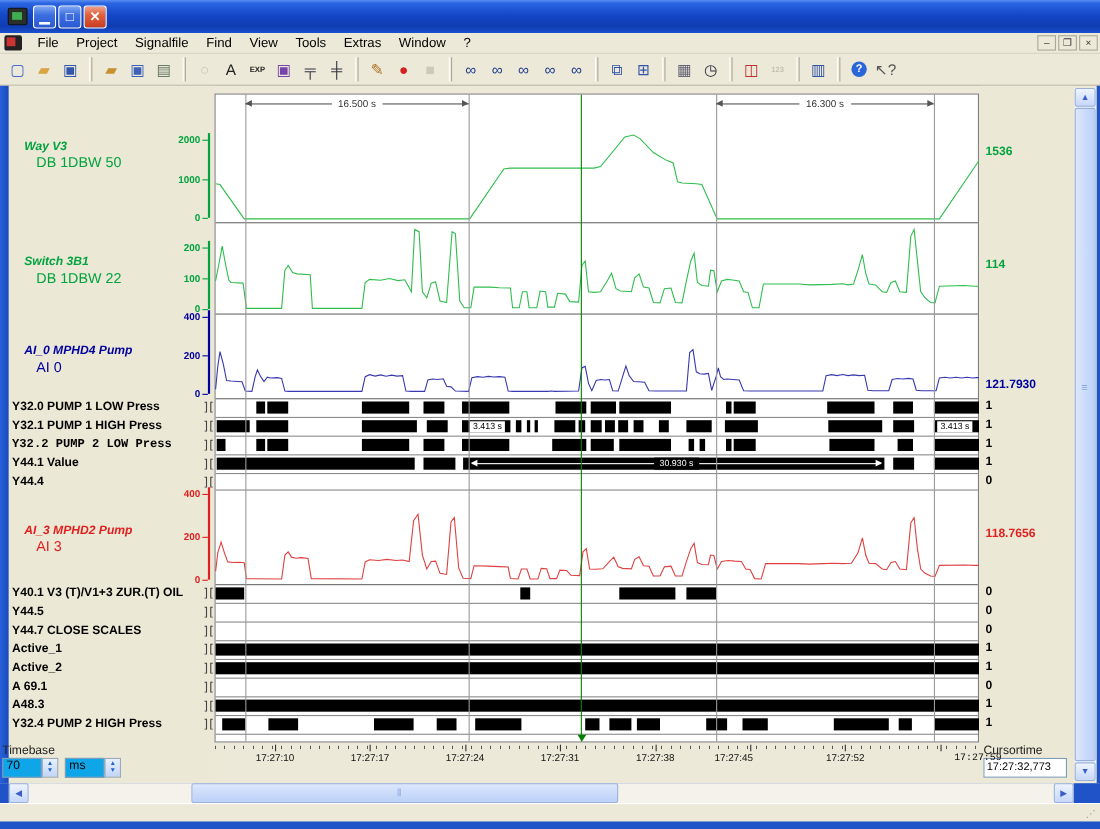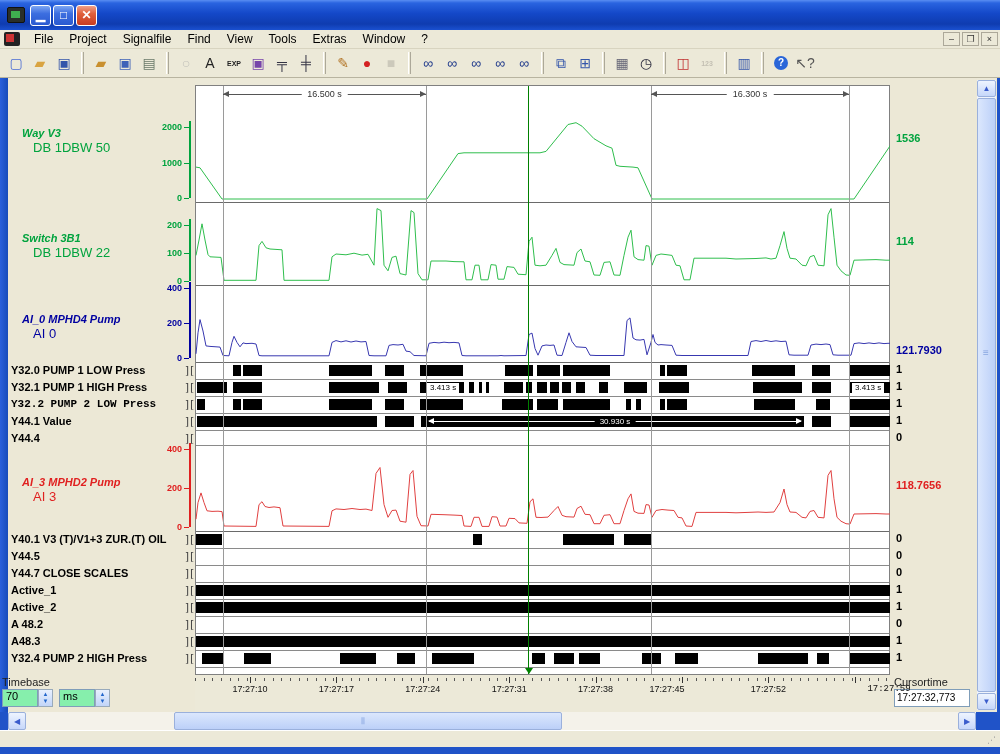--- a/index.html
+++ b/index.html
@@ -94,21 +94,21 @@
   .ruler { position:absolute; left:195px; top:599px; width:695px; height:24px; }
   .ruler-ticks { position:absolute; left:0; top:1px; width:695px; height:3px;
     background:repeating-linear-gradient(90deg,#555 0 1px,transparent 1px 8.64px); }
   .ruler-major { position:absolute; top:0; width:1px; height:6px; background:#333; }
   .ruler-label { position:absolute; top:7px; transform:translateX(-50%); font-size:9px; color:#111;
     white-space:nowrap; }
 
   .timebase { position:absolute; left:2px; top:598px; width:180px; }
   .tb-label { font-size:11px; color:#222; }
   .tb-controls { display:flex; margin-top:1px; }
-  .spinfield { width:36px; height:18px; background:#86efac; border:1px solid #7f9db9; font-size:11px;
+  .spinfield { width:36px; height:18px; background:#0ea5e9; border:1px solid #7f9db9; font-size:11px;
     padding:0 3px; }
   .spinner { width:15px; height:18px; margin-right:6px; border:1px solid #9ab;
     background:linear-gradient(180deg,#e8f0fe,#c2d5f8); display:flex; flex-direction:column;
     align-items:center; justify-content:center; font-size:6px; color:#26c; line-height:1.1; }
   .cursortime { position:absolute; left:4px; top:598px; width:80px; }
   .ct-box { width:76px; height:18px; background:#fff; border:1px solid #7f9db9; font-size:10px;
     padding:2px 2px; margin-top:1px; white-space:nowrap; }
 
   
   .vscroll { position:absolute; left:977px; top:2px; width:19px; height:630px; background:#f0f4fc; }
@@ -305,21 +305,21 @@
         <div class="dig-name" style="top: 454px;">Y40.1 V3 (T)/V1+3 ZUR.(T) OIL</div>
         <div class="dig-bracket" style="top: 454px;">][</div>
         <div class="dig-name" style="top: 471px;">Y44.5</div>
         <div class="dig-bracket" style="top: 471px;">][</div>
         <div class="dig-name" style="top: 488px;">Y44.7 CLOSE SCALES</div>
         <div class="dig-bracket" style="top: 488px;">][</div>
         <div class="dig-name" style="top: 505px;">Active_1</div>
         <div class="dig-bracket" style="top: 505px;">][</div>
         <div class="dig-name" style="top: 522px;">Active_2</div>
         <div class="dig-bracket" style="top: 522px;">][</div>
-        <div class="dig-name" style="top: 539px;">A  48.2</div>
+        <div class="dig-name" style="top: 539px;">A  69.1</div>
         <div class="dig-bracket" style="top: 539px;">][</div>
         <div class="dig-name" style="top: 556px;">A48.3</div>
         <div class="dig-bracket" style="top: 556px;">][</div>
         <div class="dig-name" style="top: 573px;">Y32.4 PUMP 2 HIGH Press</div>
         <div class="dig-bracket" style="top: 573px;">][</div>
       </div>
     <div class="plot" id="plot">
         <div class="a-sec" style="top: 0px; height: 117px;">
           <svg width="695" height="117" class="trace">
             <polyline points="0,81.1 4,81.8 26,113.0 231,113.0 262,67.6 268,66.8 344,66.8 350,65.4 372,38.5 380,36.7 386,40.2 398,52.7 410,59.8 416,62.2 420,79.3 424,80.3 437,81.1 442,81.8 456,113.0 658,113.0 695,58.5" fill="none" stroke="#2fbe4d" stroke-width="1"></polyline>

